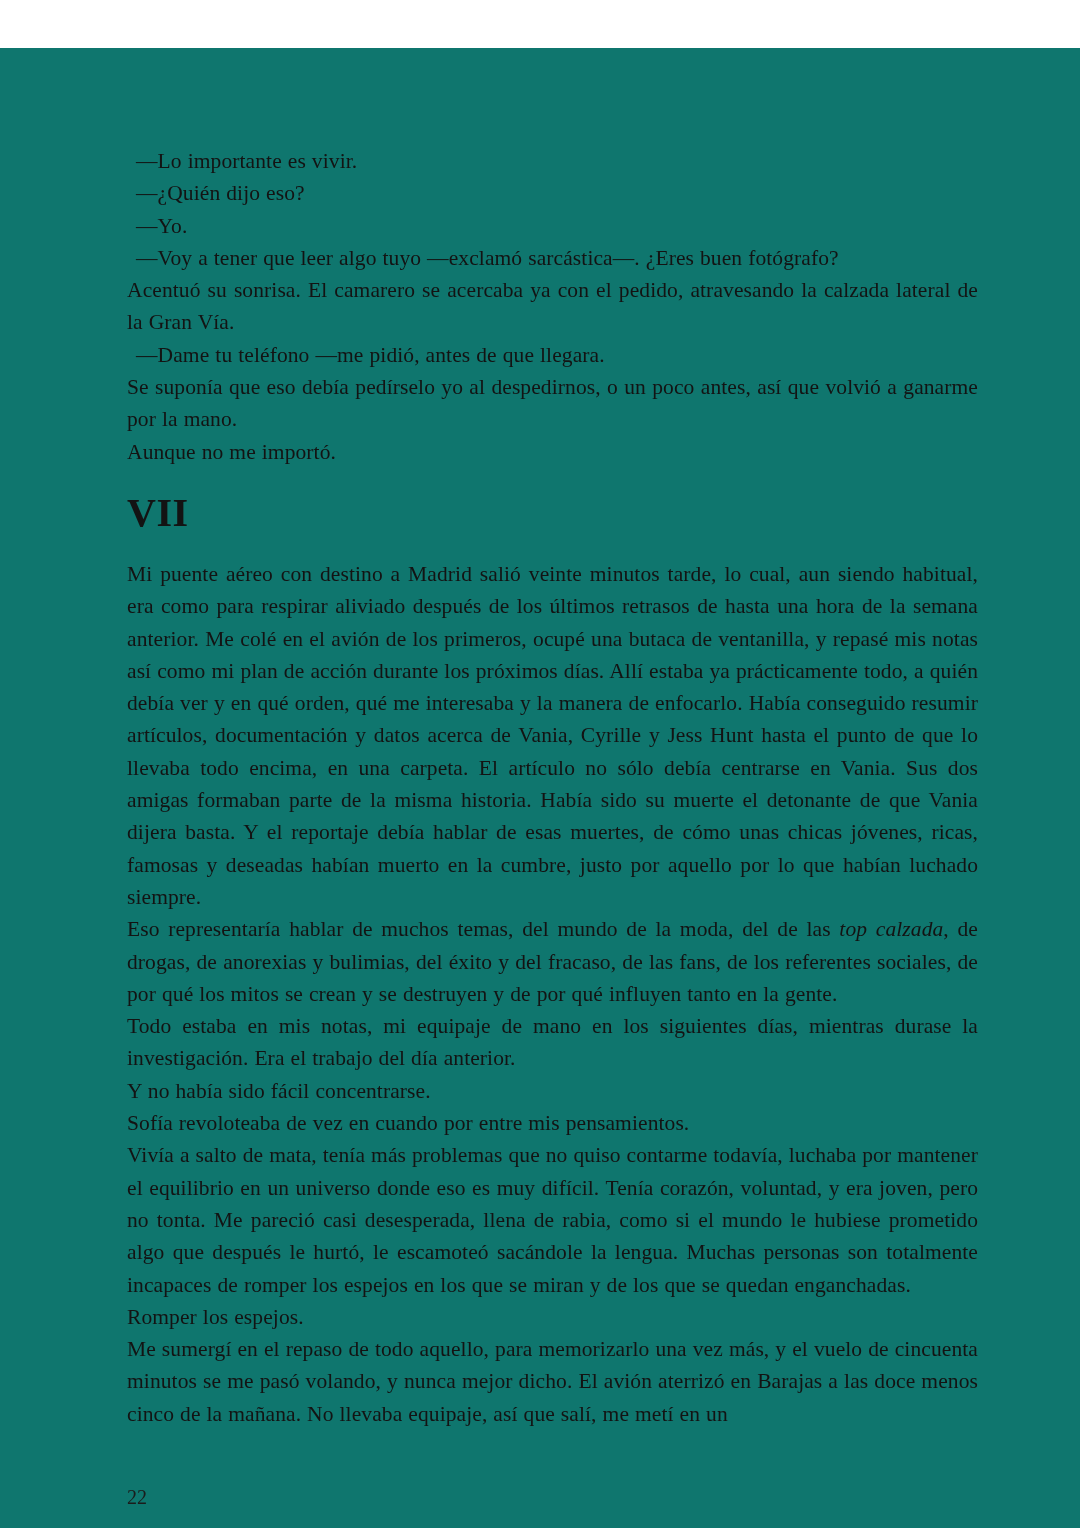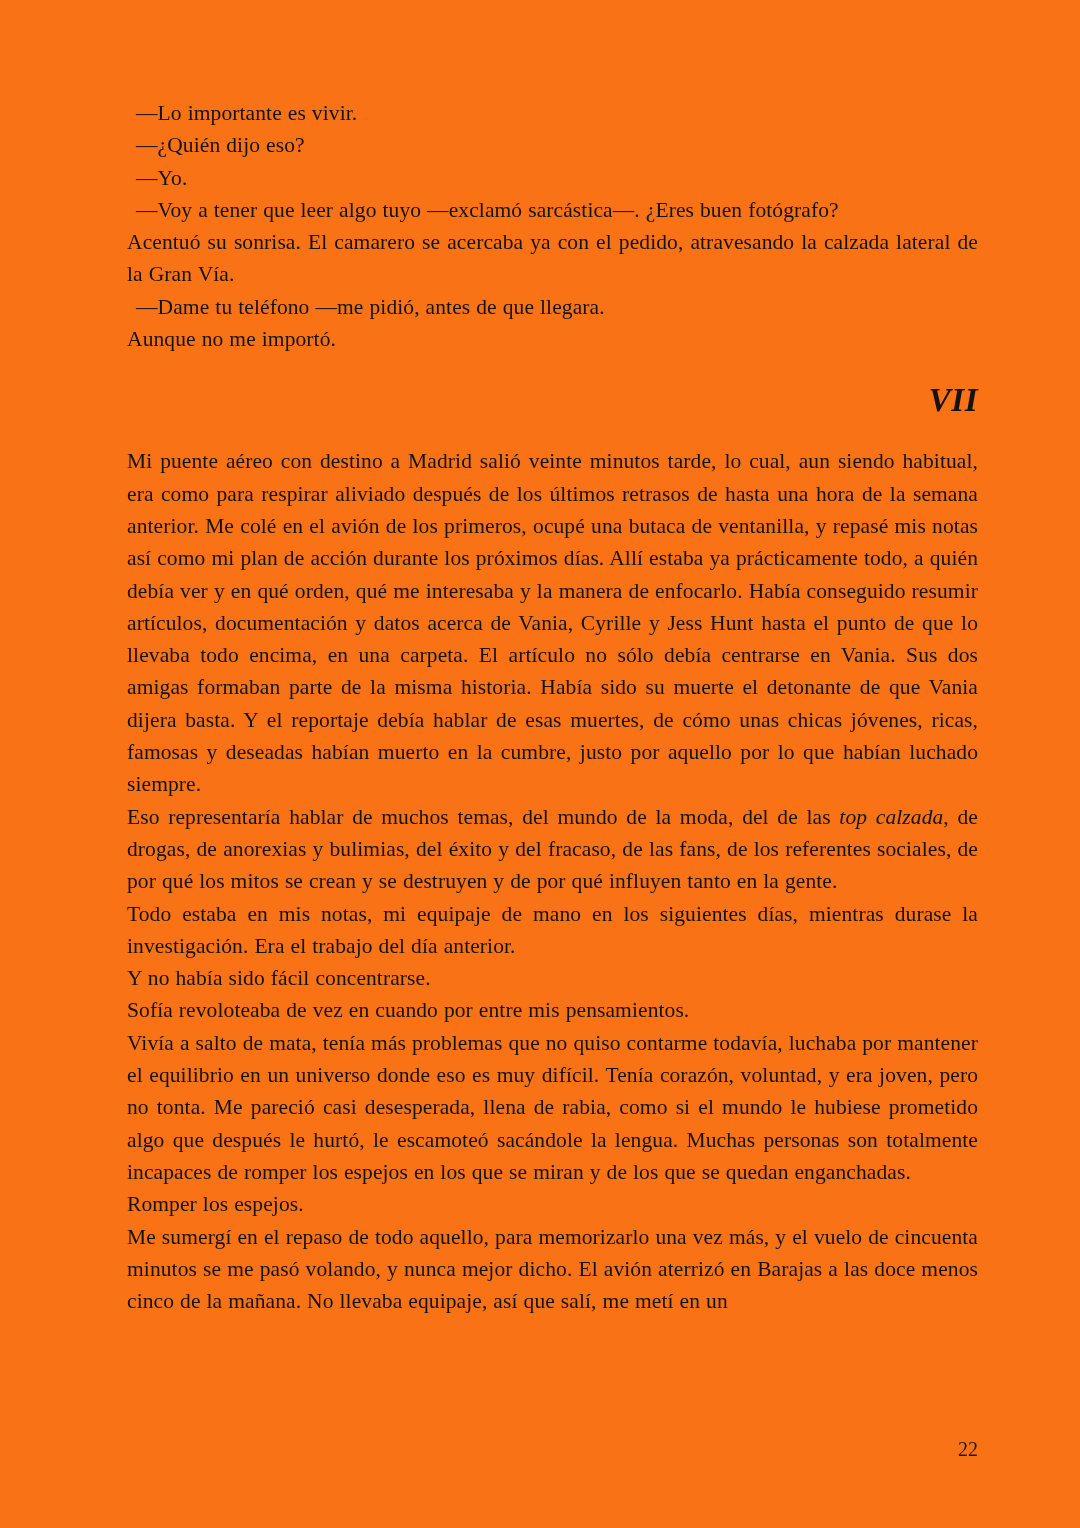--- a/index.html
+++ b/index.html
@@ -11,76 +11,77 @@
     height: 1528px;
     background: #ffffff;
     position: relative;
     overflow: hidden;
     font-family: "Liberation Serif", serif;
     color: #131313;
   }
   .book-page {
     position: absolute;
     inset: 0;
-    background: #f97316;
+    background: #0f766e;
+    margin-top: 48px;
   }
   .text-block {
     position: absolute;
     left: 127px;
     top: 97px;
     width: 851px;
   }
   .text-block p {
     margin: 0;
     padding: 0;
     font-size: 21.5px;
     line-height: 32.3px;
     text-align: justify;
     letter-spacing: 0.1px;
     word-spacing: 0.5px;
   }
   .text-block p.dialogue {
     text-indent: 9px;
   }
   .chapter-heading {
-    font-size: 33px;
+    font-size: 40px;
     line-height: 34px;
     font-weight: bold;
-    text-align: right;
+    text-align: left;
     margin: 28px 0 28px 0;
     letter-spacing: 0.5px;
-    font-style: italic;
   }
   .italic-run {
     font-style: italic;
   }
   .page-number {
     position: absolute;
     top: 1436px;
     left: 127px;
     width: 851px;
-    text-align: right;
+    text-align: left;
     font-size: 20px;
     line-height: 26px;
     color: #1b1b1b;
   }
 </style>
 </head>
 <body>
 
 <div class="book-page">
 
   <div class="text-block">
 
     <p class="dialogue">—Lo importante es vivir.</p>
     <p class="dialogue">—¿Quién dijo eso?</p>
     <p class="dialogue">—Yo.</p>
     <p class="dialogue">—Voy a tener que leer algo tuyo —exclamó sarcástica—. ¿Eres buen fotógrafo?</p>
     <p class="narrative">Acentuó su sonrisa. El camarero se acercaba ya con el pedido, atravesando la calzada lateral de la Gran Vía.</p>
     <p class="dialogue">—Dame tu teléfono —me pidió, antes de que llegara.</p>
+    <p class="narrative">Se suponía que eso debía pedírselo yo al despedirnos, o un poco antes, así que volvió a ganarme por la mano.</p>
     <p class="narrative">Aunque no me importó.</p>
 
     <h2 class="chapter-heading">VII</h2>
 
     <p class="narrative">Mi puente aéreo con destino a Madrid salió veinte minutos tarde, lo cual, aun siendo habitual, era como para respirar aliviado después de los últimos retrasos de hasta una hora de la semana anterior. Me colé en el avión de los primeros, ocupé una butaca de ventanilla, y repasé mis notas así como mi plan de acción durante los próximos días. Allí estaba ya prácticamente todo, a quién debía ver y en qué orden, qué me interesaba y la manera de enfocarlo. Había conseguido resumir artículos, documentación y datos acerca de Vania, Cyrille y Jess Hunt hasta el punto de que lo llevaba todo encima, en una carpeta. El artículo no sólo debía centrarse en Vania. Sus dos amigas formaban parte de la misma historia. Había sido su muerte el detonante de que Vania dijera basta. Y el reportaje debía hablar de esas muertes, de cómo unas chicas jóvenes, ricas, famosas y deseadas habían muerto en la cumbre, justo por aquello por lo que habían luchado siempre.</p>
 
     <p class="narrative"><span>Eso representaría hablar de muchos temas, del mundo de la moda, del de las </span><span class="italic-run">top calzada</span><span>, de drogas, de anorexias y bulimias, del éxito y del fracaso, de las fans, de los referentes sociales, de por qué los mitos se crean y se destruyen y de por qué influyen tanto en la gente.</span></p>
 
     <p class="narrative">Todo estaba en mis notas, mi equipaje de mano en los siguientes días, mientras durase la investigación. Era el trabajo del día anterior.</p>
     <p class="narrative">Y no había sido fácil concentrarse.</p>

